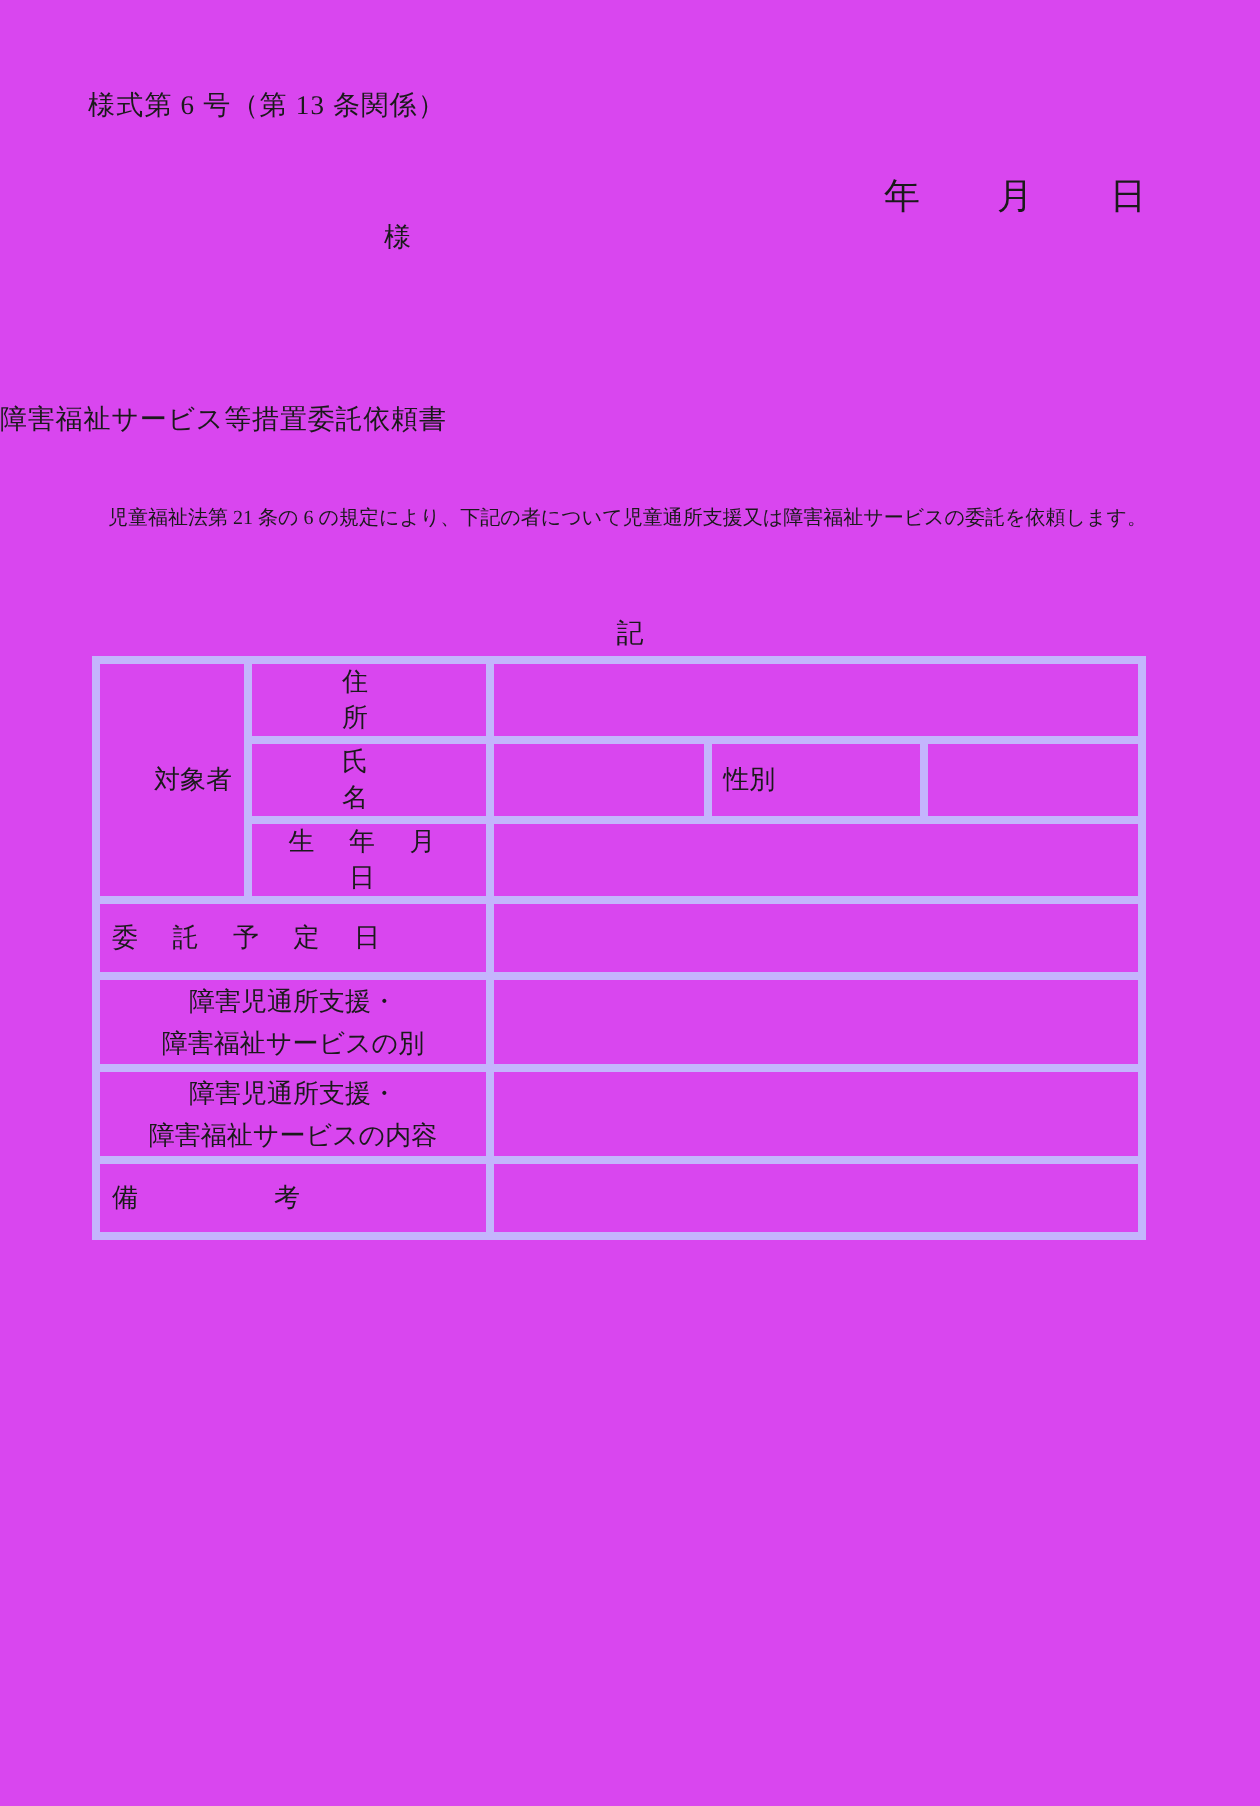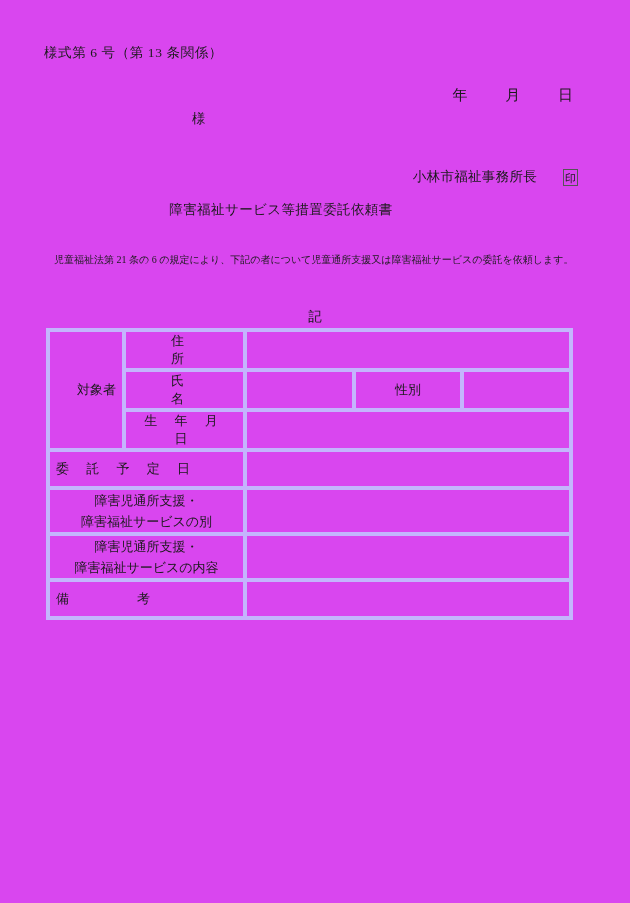--- a/index.html
+++ b/index.html
@@ -31,21 +31,21 @@
     top: 44px;
     font-size: 13.5px;
     letter-spacing: 0.6px;
     white-space: nowrap;
   }
 
   .date-line {
     position: absolute;
     right: 57px;
     top: 86px;
-    font-size: 15px;
+    font-size: 18px;
     white-space: nowrap;
   }
   .date-line .dunit {
     display: inline-block;
     margin-left: 34px;
   }
   .date-line .dunit:first-child { margin-left: 0; }
 
   .addressee {
     position: absolute;
@@ -76,21 +76,21 @@
     font-size: 11px;
     box-sizing: border-box;
     overflow: hidden;
   }
 
   .doc-title {
     position: absolute;
     left: 0;
     top: 201px;
     width: 562px;
-    text-align: center;
+    text-align: left;
     font-size: 13.5px;
     letter-spacing: 0.4px;
   }
 
   
   .body-text {
     position: absolute;
     left: 44px;
     top: 248px;
     width: 545px;
@@ -126,21 +126,21 @@
     font-size: 13px;
     padding: 0 6px;
     vertical-align: middle;
     height: 30px;
     box-sizing: border-box;
   }
 
   .c-subject   { width: 76px;  text-align: right; }
   .c-label     { width: 121px; text-align: center; }
   .c-value     { }
-  .c-sexlabel  { width: 60px;  text-align: center; }
+  .c-sexlabel  { width: 60px;  }
   .c-sexvalue  { width: 88px;  }
 
   .sp2 { letter-spacing: 14px; padding-left: 14px; }
   .sp1 { letter-spacing: 7px;  padding-left: 7px;  }
 
   .row-tall td { height: 38px; }
 
   .label-wide {
   }
   .label-two {
@@ -159,24 +159,20 @@
   <div class="form-code">様式第 6 号（第 13 条関係）</div>
 
   <div class="date-line">
     <span class="dunit">年</span>
     <span class="dunit">月</span>
     <span class="dunit">日</span>
   </div>
 
   <div class="addressee">様</div>
 
-  <div class="issuer">
-    <span class="issuer-name">小林市福祉事務所長</span>
-    <span class="seal-box">印</span>
-  </div>
 
   <div class="doc-title">障害福祉サービス等措置委託依頼書</div>
 
   <div class="body-text">
     <p>児童福祉法第 21 条の 6 の規定により、下記の者について児童通所支援又は障害福祉サービスの委託を依頼します。</p>
   </div>
 
   <div class="ki-mark">記</div>
 
   <table class="form-table">

